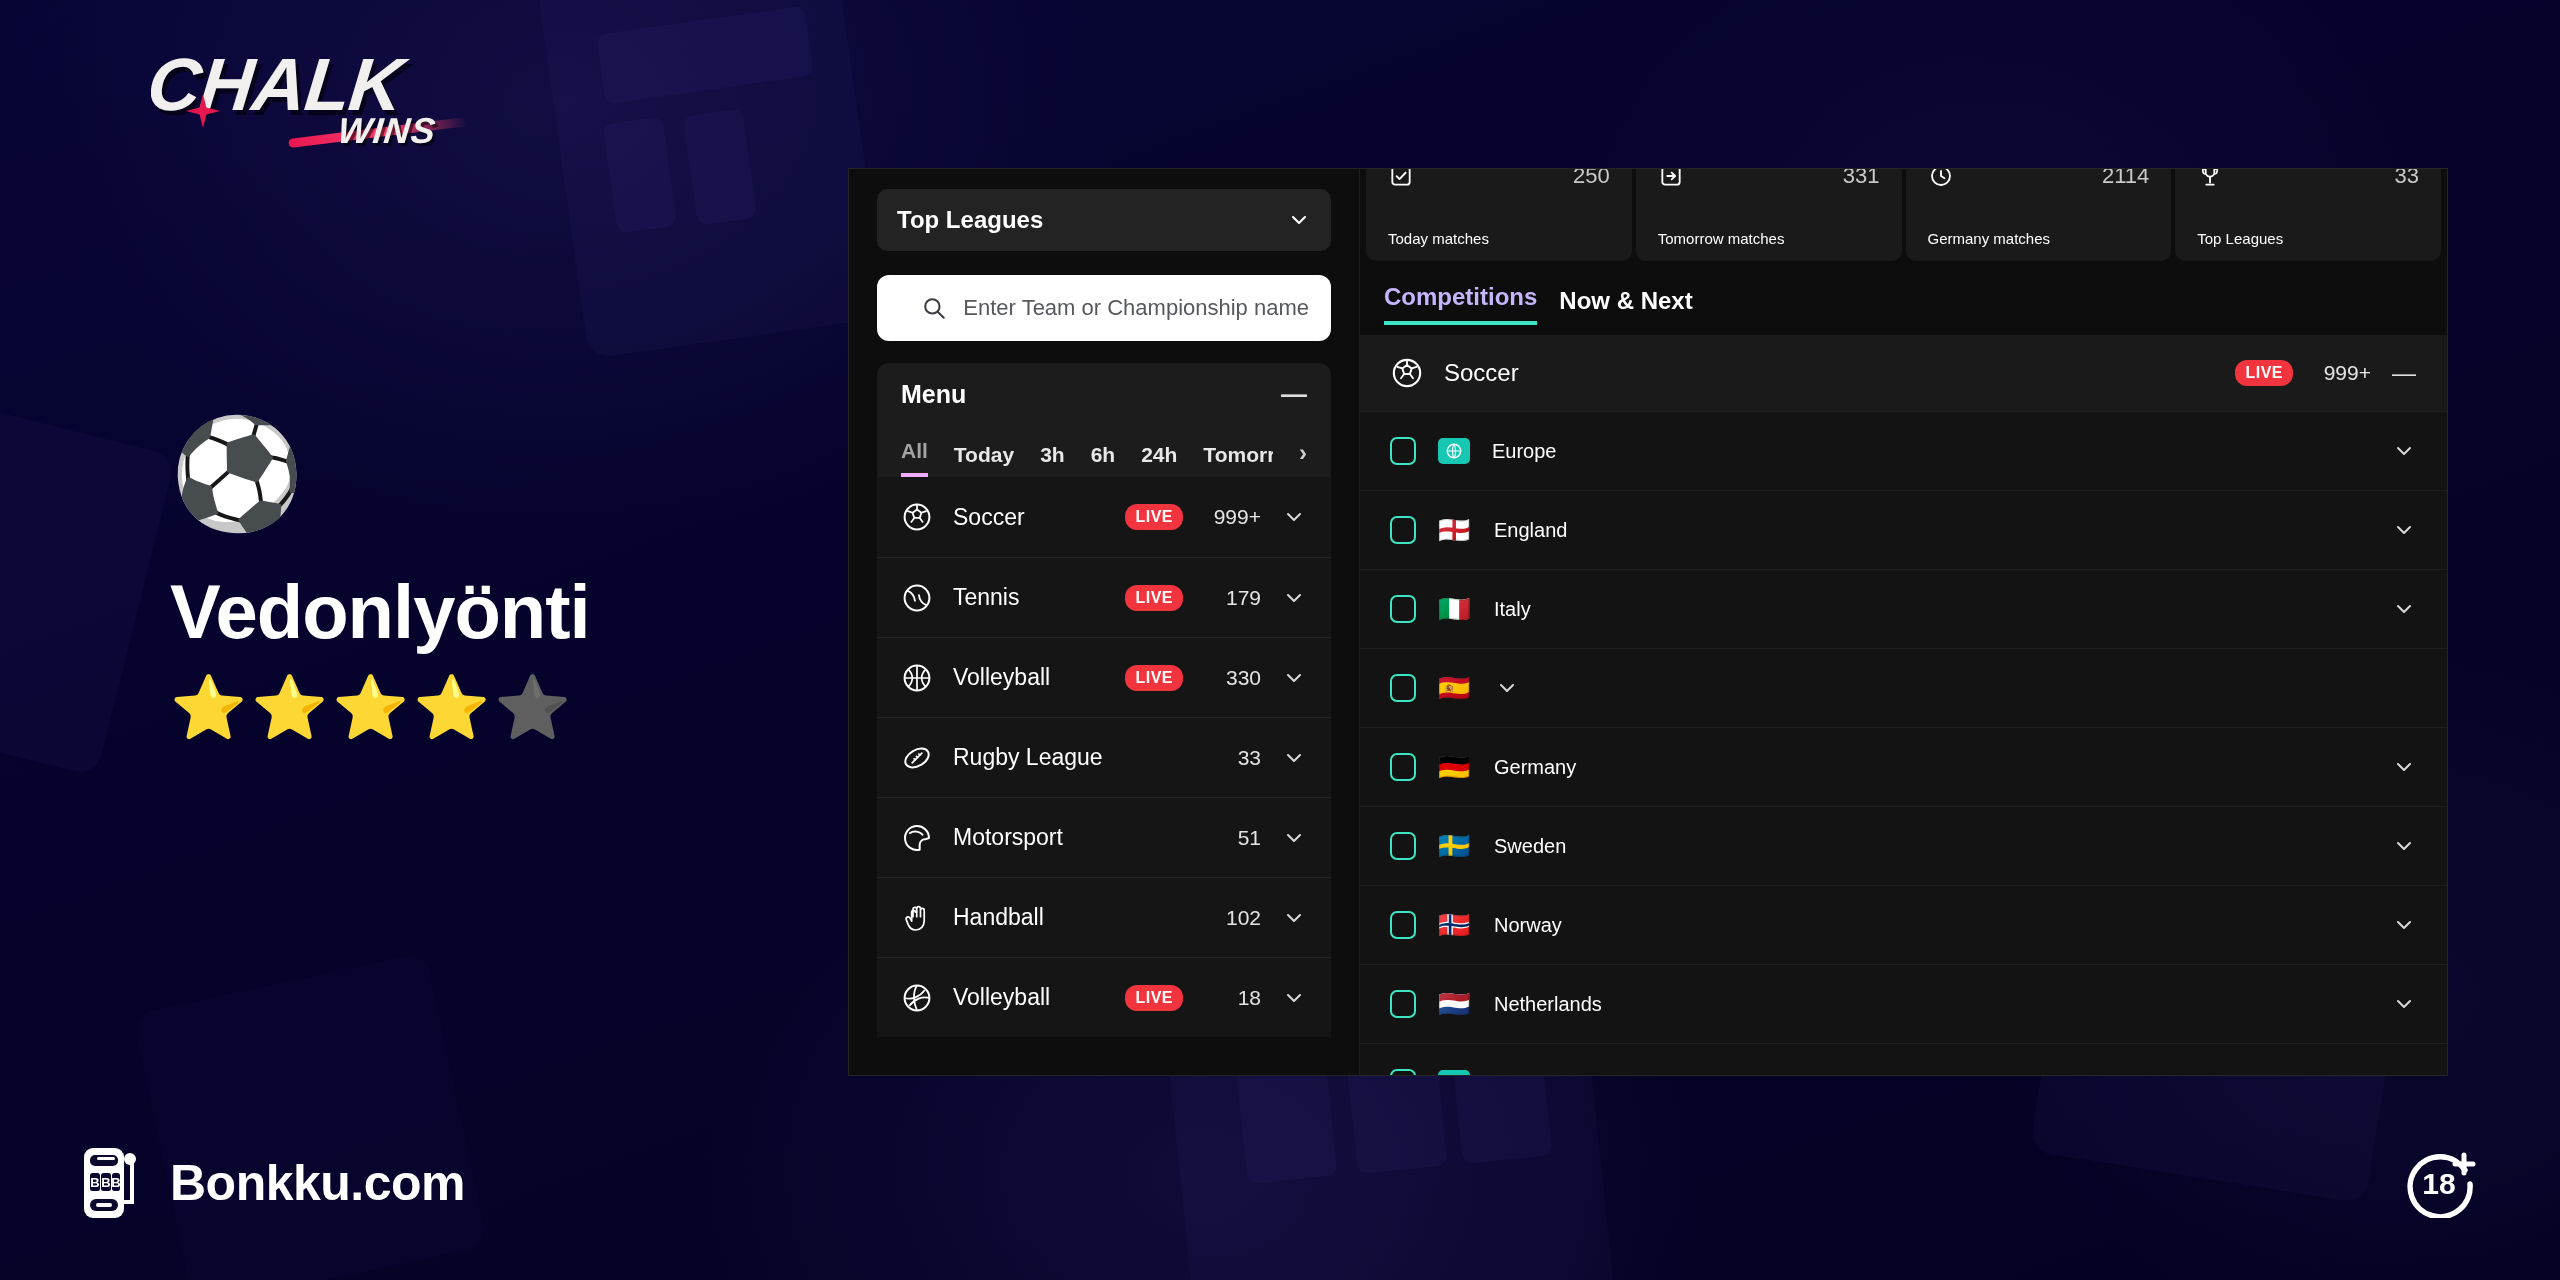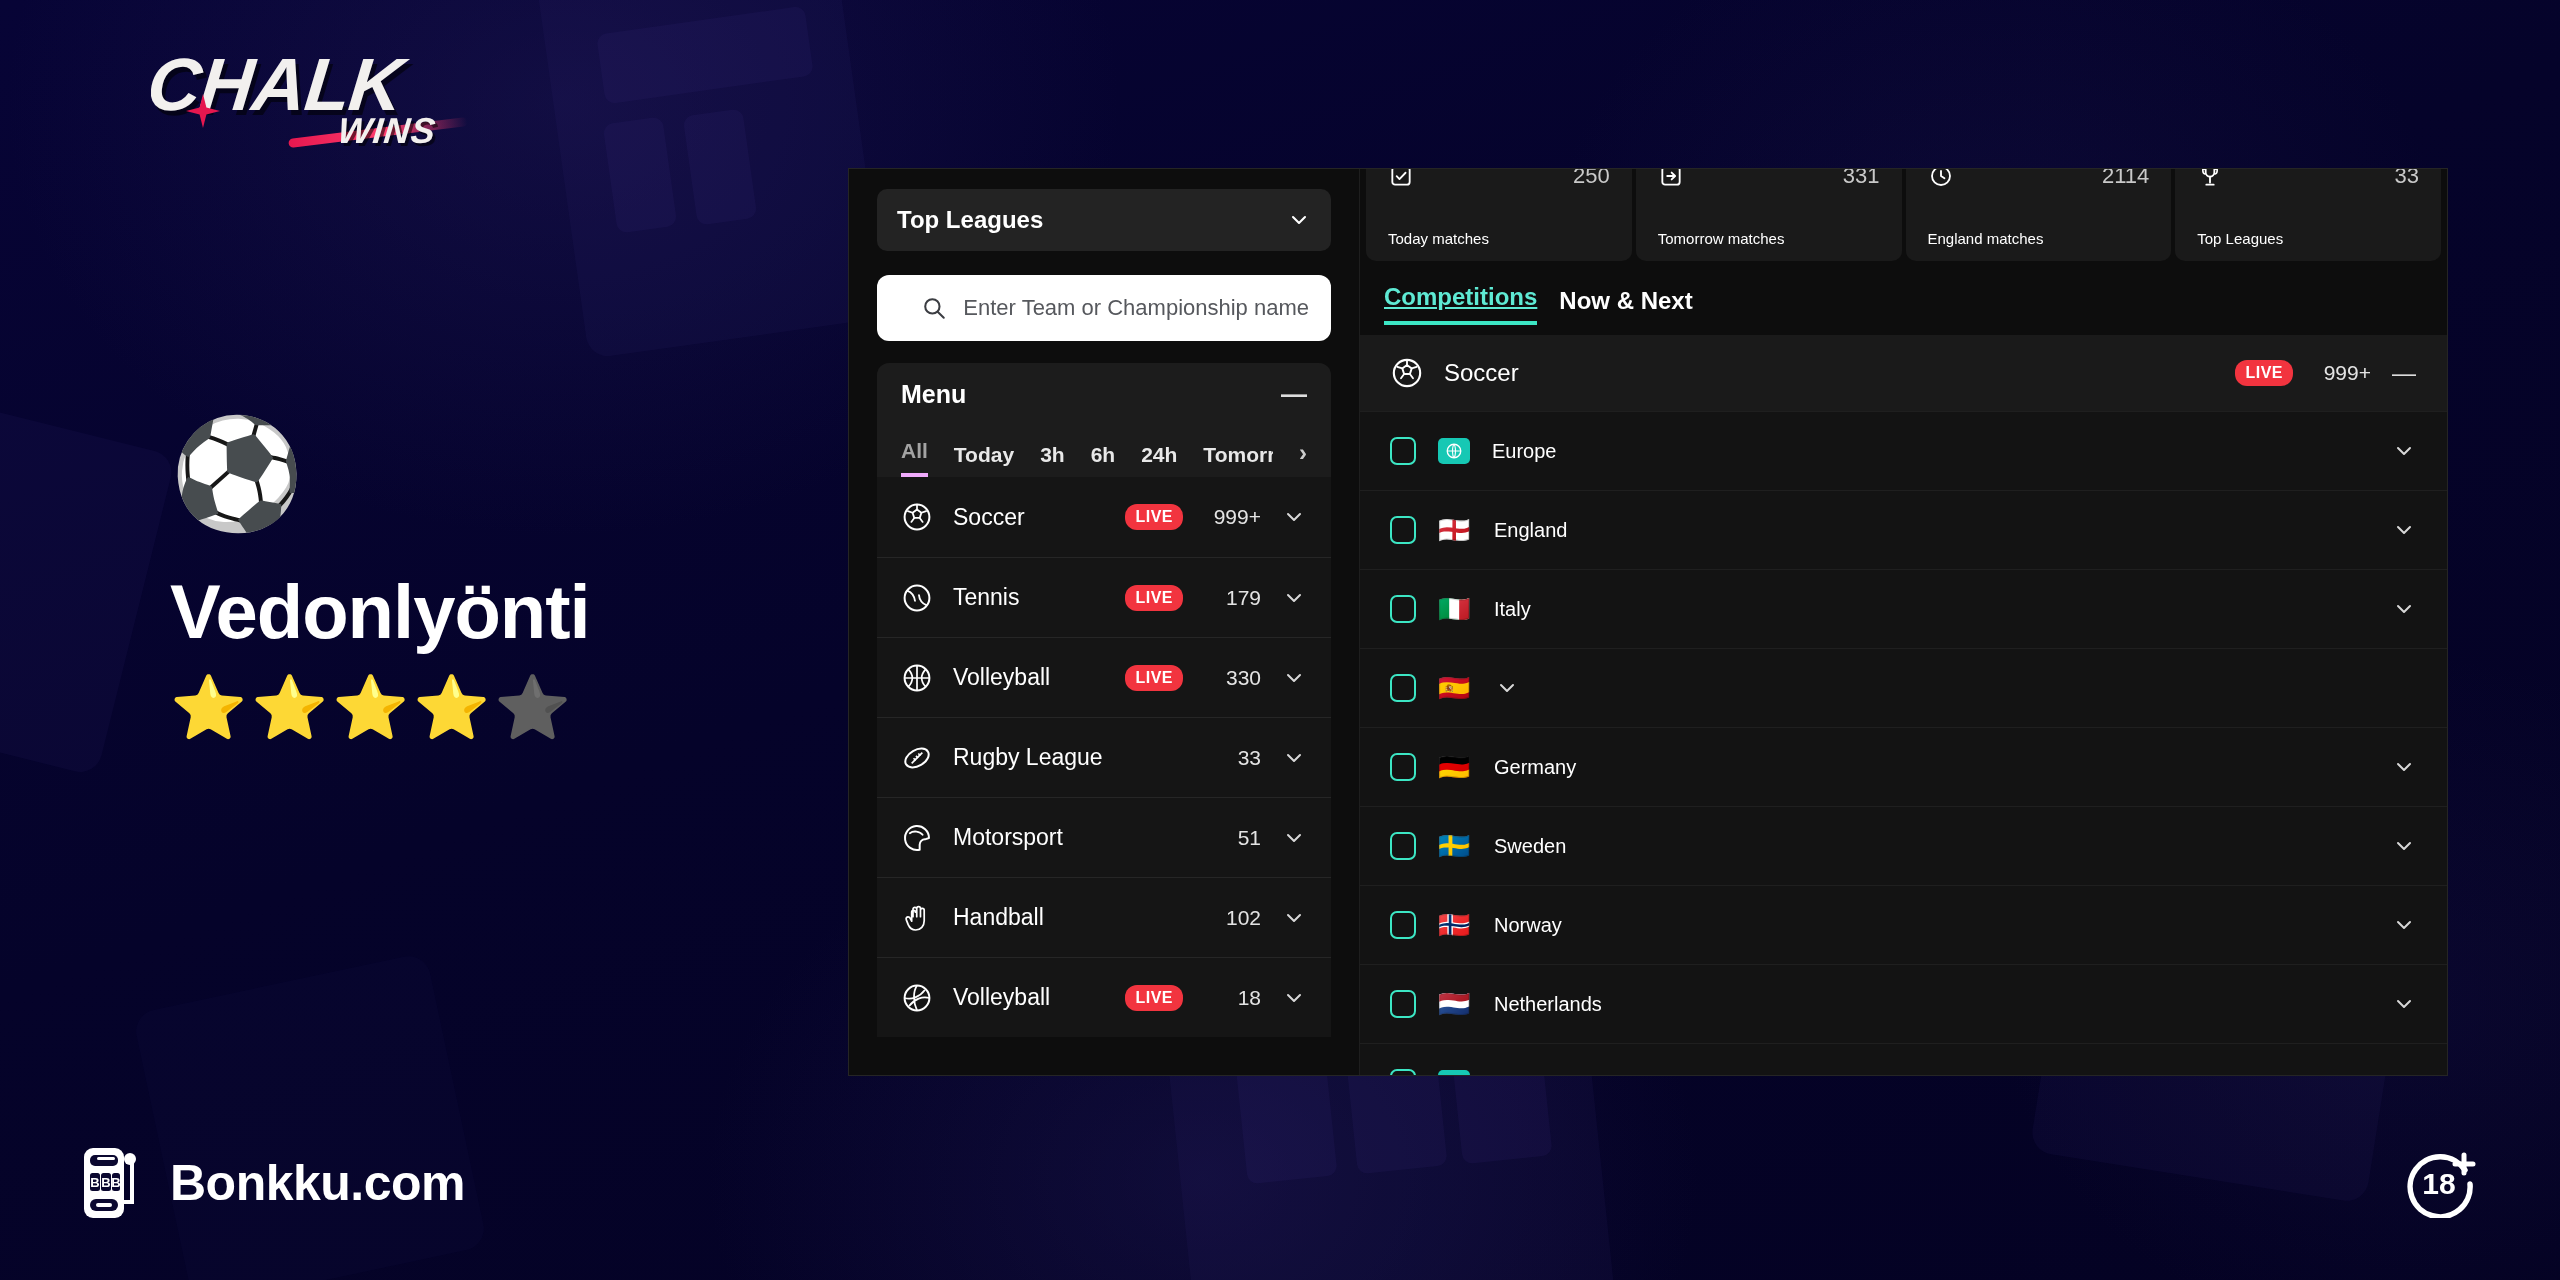--- a/index.html
+++ b/index.html
@@ -196,21 +196,21 @@
   .stat-num { font-size: 22px; color: #c9c9c9; }
   .stat-label { font-size: 15px; font-weight: 500; color: #fff; }
 
   #content-tabs {
     display: flex; align-items: flex-end; gap: 22px;
     padding: 22px 24px 0 24px;
     height: 64px;
     font-size: 24px; font-weight: 700;
   }
   #content-tabs .ctab { padding-bottom: 10px; cursor: pointer; color: #fff; }
-  #content-tabs .ctab.active { color: #5eead4; border-bottom: 4px solid #3ce6c4; text-decoration: underline; }
+  #content-tabs .ctab.active { color: #c4b5fd; border-bottom: 4px solid #3ce6c4; }
 
   #soccer-header {
     margin: 10px 0 0 0;
     height: 76px;
     background: #1a1a1a;
     display: flex; align-items: center; gap: 20px;
     padding: 0 30px;
     cursor: pointer;
   }
   #soccer-header .sport-name { font-size: 24px; font-weight: 500; }
@@ -480,21 +480,21 @@
         <div class="stat-card">
           <div class="stat-top">
             <span>
               <svg width="26" height="26" viewBox="0 0 24 24">
                 <circle cx="12" cy="12" r="8.3" stroke="#fff" stroke-width="1.7" fill="none"></circle>
                 <path d="M12 7.3V12l3.2 2" stroke="#fff" stroke-width="1.7" fill="none" stroke-linecap="round" stroke-linejoin="round"></path>
               </svg>
             </span>
             <span class="stat-num">2114</span>
           </div>
-          <div class="stat-label">England matches</div>
+          <div class="stat-label">Germany matches</div>
         </div>
         <div class="stat-card">
           <div class="stat-top">
             <span>
               <svg width="26" height="26" viewBox="0 0 24 24">
                 <path d="M8 4h8v4.6a4 4 0 0 1-8 0z" stroke="#fff" stroke-width="1.7" fill="none" stroke-linejoin="round"></path>
                 <path d="M12 12.6V18M8.6 20h6.8" stroke="#fff" stroke-width="1.7" stroke-linecap="round"></path>
                 <path d="M8 5.6H5.4v1.8A3 3 0 0 0 8 10.3M16 5.6h2.6v1.8a3 3 0 0 1-2.6 2.9" stroke="#fff" stroke-width="1.5" fill="none"></path>
               </svg>
             </span>

